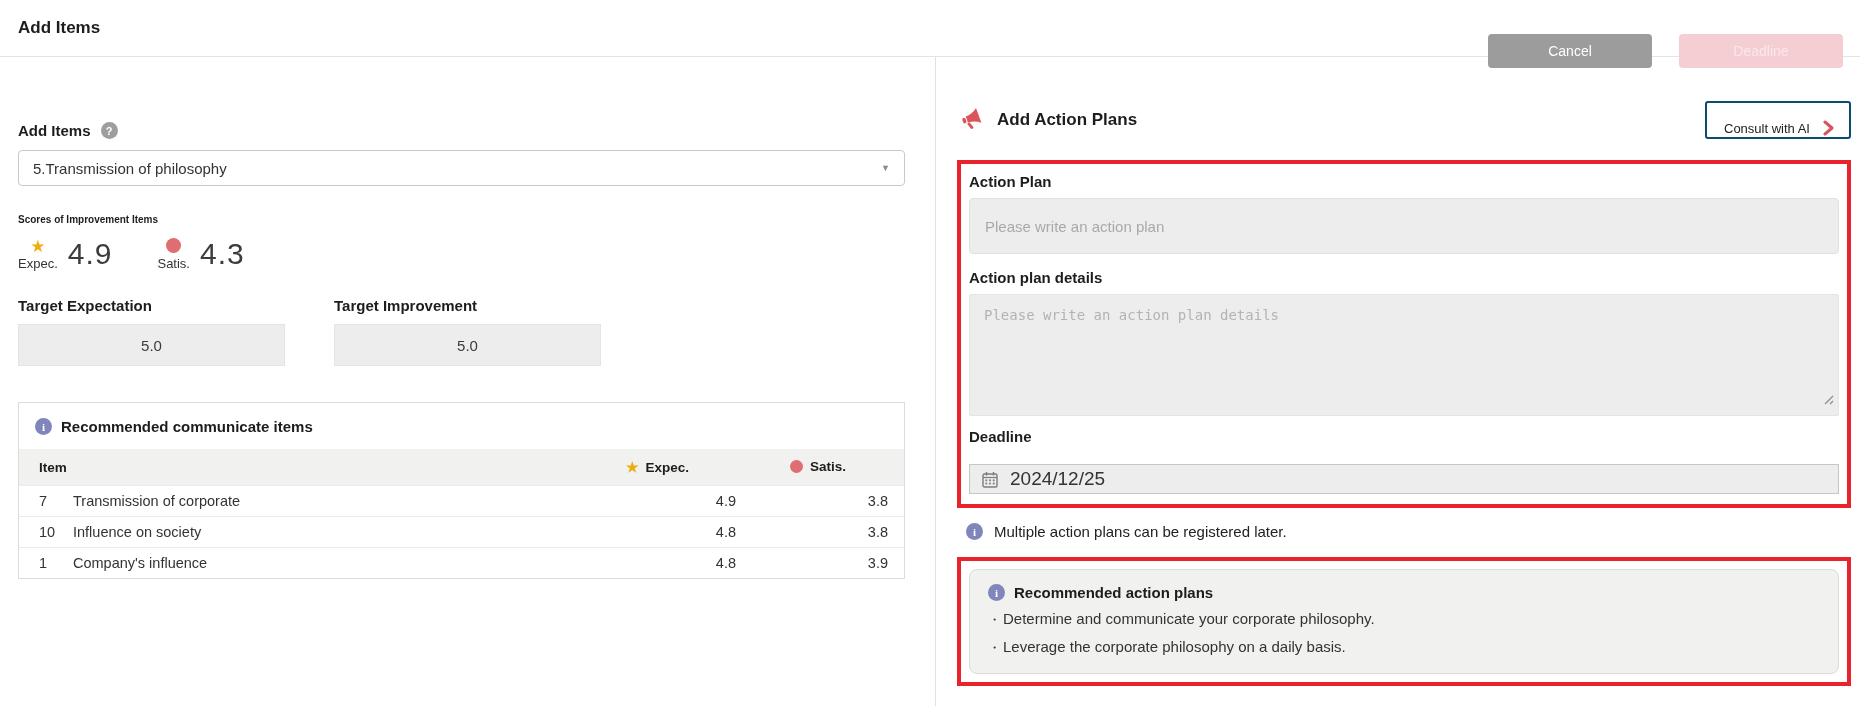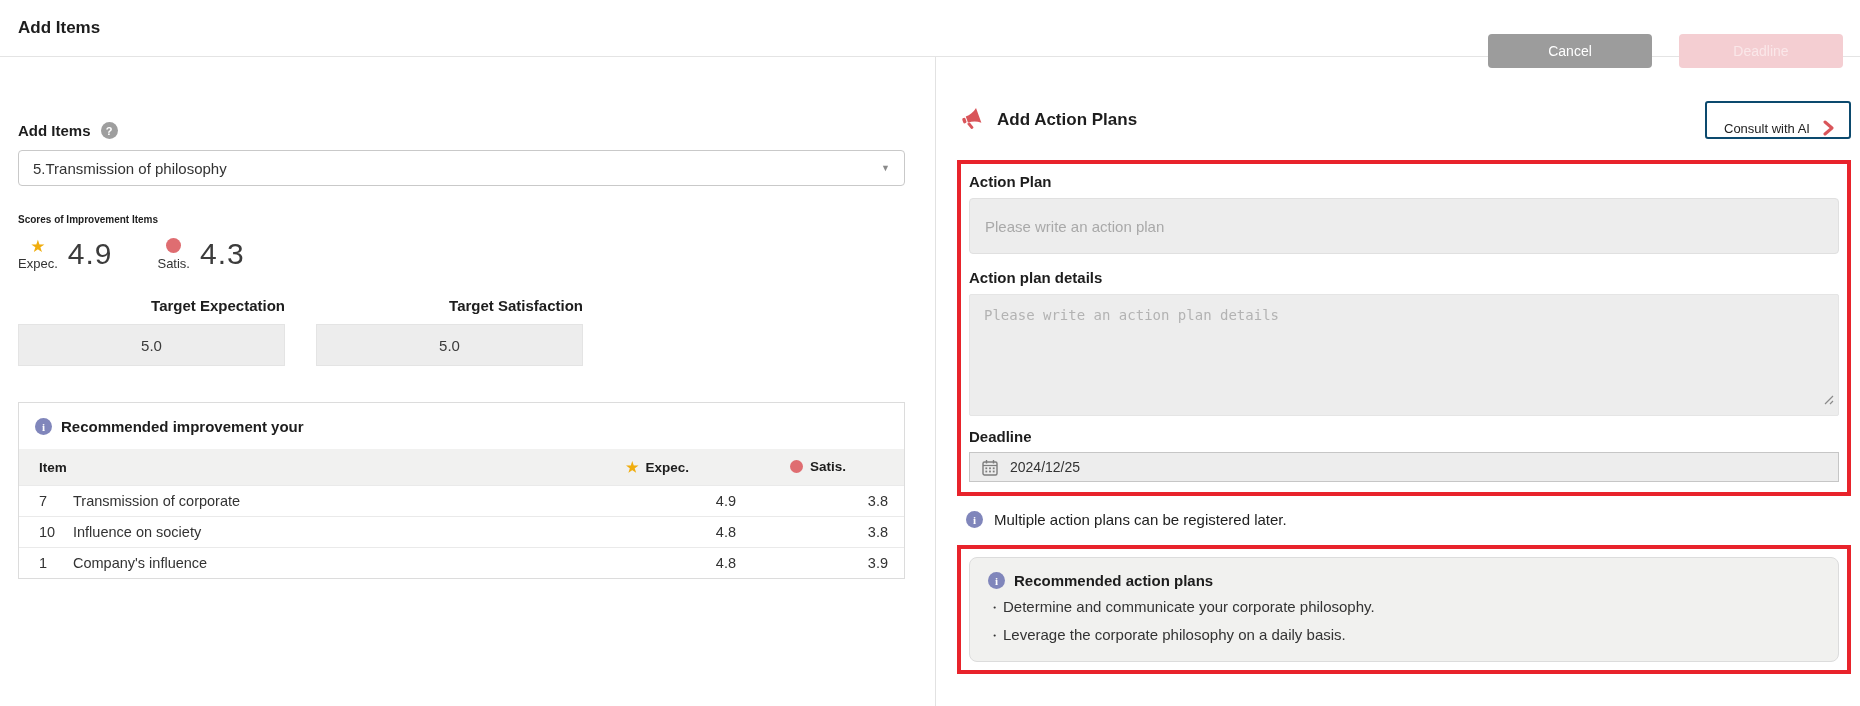--- a/index.html
+++ b/index.html
@@ -42,21 +42,21 @@
   .sub-title { margin-top:28px; font-size:10px; font-weight:700; color:#1d1d1d; }
   .scores-row { margin-top:12px; display:flex; align-items:center; gap:45px; }
   .score { display:flex; align-items:center; gap:10px; }
   .score-key { display:flex; flex-direction:column; align-items:center; line-height:1; }
   .star-glyph { color:#f0ad0e; font-size:17px; }
   .dot-glyph { width:15px; height:15px; border-radius:50%; background:#df6d71; margin-bottom:2px; }
   .score-label { font-size:13px; color:#333; margin-top:2px; }
   .score-value { font-size:30px; color:#3c3c3c; font-weight:400; letter-spacing:1px; }
 
   
-  .targets-row { margin-top:26px; display:flex; gap:31px;text-align:right; }
+  .targets-row { margin-top:26px; display:flex; gap:49px; }
   .target { width:267px; }
   .target-box { margin-top:9px; height:42px; background:#ededed; border:1px solid #e4e4e4;
     display:flex; align-items:center; justify-content:center; font-size:15px; color:#3b3b3b; }
 
   
   .rec-table { margin-top:36px; width:887px; border:1px solid #dcdcdc; }
   .rec-table-title { display:flex; align-items:center; gap:9px; padding:15px 16px 14px 16px; }
   .info-icon { width:17px; height:17px; min-width:17px; border-radius:50%; background:#8086bb; color:#fff;
     font-size:11px; font-weight:700; display:inline-flex; align-items:center; justify-content:center;
     font-family:"Liberation Serif",serif; }
@@ -87,22 +87,22 @@
     border-radius:4px; padding:0 15px; font-size:15px; color:#333; font-family:"Liberation Sans",sans-serif; }
   .plan-input::placeholder { color:#a9a9a9; }
   .details-label { margin-top:15px; }
   .plan-textarea { margin-top:8px; width:100%; height:122px; background:#ededed; border:1px solid #e5e5e5;
     border-radius:2px; padding:12px 14px; font-size:14px; color:#333; resize:none;
     font-family:"DejaVu Sans Mono",monospace; display:block; }
   .plan-textarea::placeholder { color:#b3b3b3; }
   .textarea-wrap { position:relative; }
   .resize-handle { position:absolute; right:5px; bottom:7px; }
   .deadline-label { margin-top:12px; }
-  .date-input { margin-top:7px; height:30px; background:#ededed; border:1px solid #c6c6c6;
-    display:flex; align-items:center; gap:12px; padding:0 12px; font-size:14px; color:#333; cursor:pointer; }
+  .date-input { margin-top:19px; height:30px; background:#ededed; border:1px solid #c6c6c6;
+    display:flex; align-items:center; gap:12px; padding:0 12px; font-size:19px; color:#333; cursor:pointer; }
 
   .note-row { margin-top:15px; display:flex; align-items:center; gap:11px; padding-left:9px;
     font-size:15px; color:#222; }
 
   .rec-plans-highlight { margin-top:17px; padding:8px; }
   .rec-plans-panel { background:#f1f1ef; border:1px solid #dcdcdc; border-radius:8px; padding:14px 18px 16px 18px; }
   .rec-plans-title { display:flex; align-items:center; gap:9px; }
   .rec-plans-title .t { font-size:15px; font-weight:700; color:#1d1d1d; }
   .bullet-line { margin-top:9px; font-size:15px; color:#333; }
   .bullet-line::before { content:"\30FB"; font-size:13px; margin-right:2px; color:#333; }
@@ -151,29 +151,29 @@
         <span class="score-value">4.3</span>
       </div>
     </div>
 
     <div class="targets-row">
       <div class="target">
         <span class="field-label">Target Expectation</span>
         <div class="target-box">5.0</div>
       </div>
       <div class="target">
-        <span class="field-label">Target Satisfaction</span>
+        <span class="field-label">Target Improvement</span>
         <div class="target-box">5.0</div>
       </div>
     </div>
 
     <div class="rec-table">
       <div class="rec-table-title">
         <span class="info-icon">i</span>
-        <span class="t">Recommended improvement your</span>
+        <span class="t">Recommended communicate items</span>
       </div>
       <div class="trow thead">
         <span class="col-item">Item</span>
         <span class="col-expec"><span class="head-cell">
               <span class="star-sm">★</span>
               <span>Expec.</span>
             </span></span>
         <span class="col-satis"><span class="head-cell">
               <span class="dot-sm"></span>
               <span>Satis.</span>

